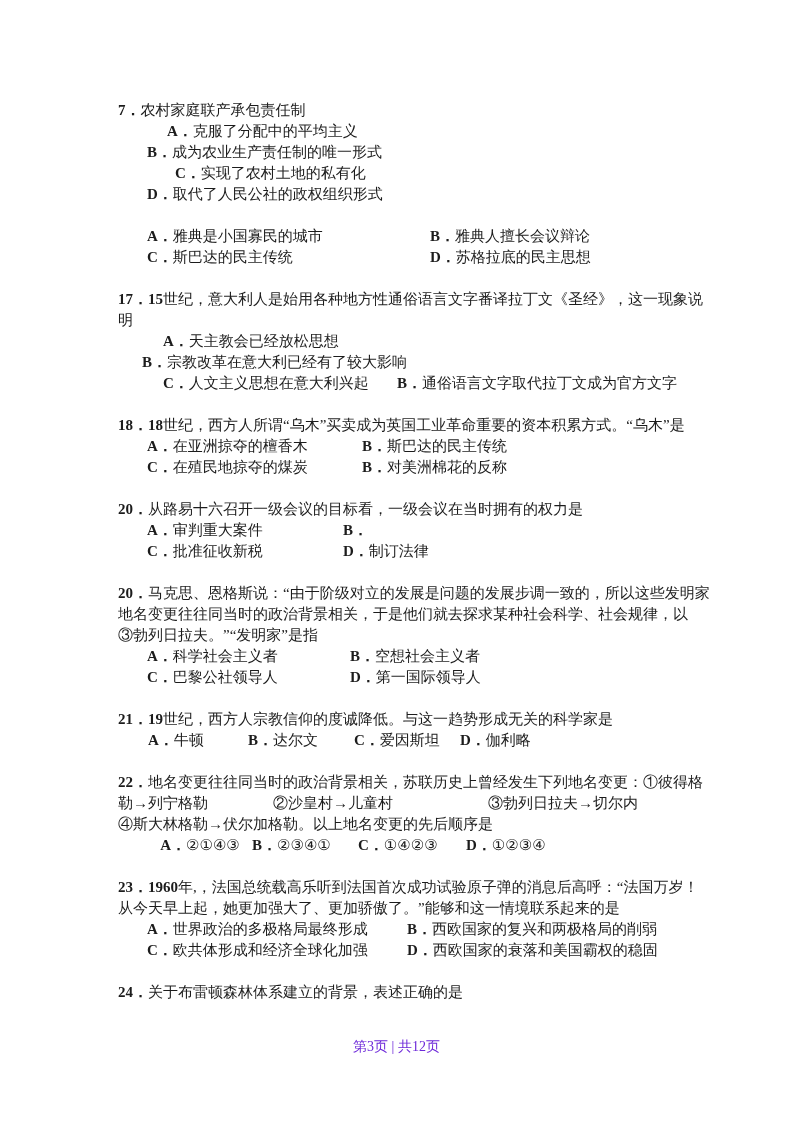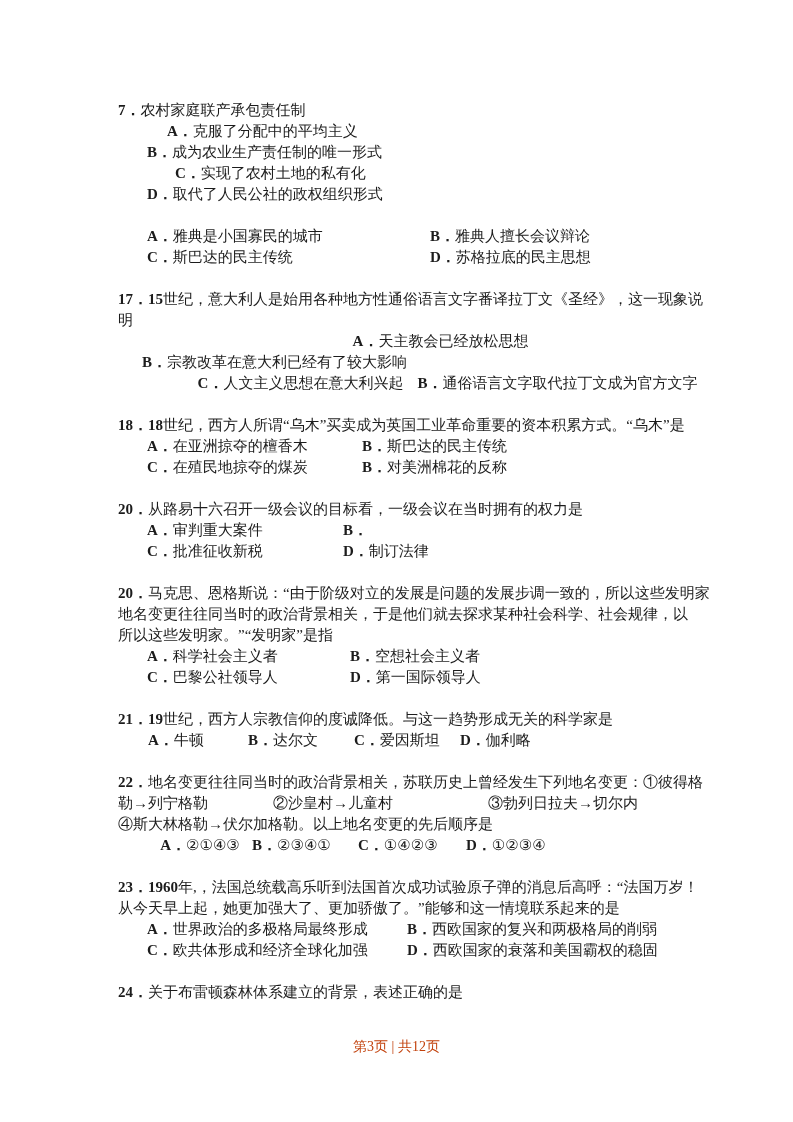--- a/index.html
+++ b/index.html
@@ -14,38 +14,38 @@
   }
   .content{position:absolute;left:118px;top:100px;width:600px;}
   .q{margin-bottom:21px;}
   .ln{height:21px;line-height:21px;white-space:nowrap;}
   b,.lab{font-weight:700;}
   .cell{display:inline-block;vertical-align:top;}
   
   .ind24{margin-left:24px;}
   .ind29{margin-left:29px;}
   .ind30{margin-left:30px;}
-  .ind32{margin-left:45px;text-align:center;}
+  .ind32{margin-left:45px;}
   .ind49{margin-left:49px;}
   .ind57{margin-left:57px;}
   .w283{min-width:283px;}
   .w234{min-width:234px;}
   .w215{min-width:215px;}
   .w196{min-width:196px;}
   .w203{min-width:203px;}
   .w260{min-width:260px;}
   .w100{min-width:100px;}
   .w104{min-width:104px;text-align:center;}
   .w106{min-width:106px;}
   .w108{min-width:108px;}
   .w155{min-width:155px;}
   .w215b{min-width:215px;}
   .footer{
     position:absolute;left:0;right:0;top:1038px;
-    text-align:center;font-size:14px;color:#c2410c;
+    text-align:center;font-size:14px;color:#6d28d9;
   }
 </style>
 </head>
 <body>
 
 <div class="content">
 
   <section class="q">
     <div class="ln"><b>7．</b><span>农村家庭联产承包责任制</span></div>
     <div class="ln ind49"><b class="lab">A．</b><span>克服了分配中的平均主义</span></div>
@@ -89,21 +89,21 @@
       <span class="cell w196"><b class="lab">A．</b><span>审判重大案件</span></span><span class="cell"><b class="lab">B．</b><span></span></span>
     </div>
     <div class="ln ind29">
       <span class="cell w196"><b class="lab">C．</b><span>批准征收新税</span></span><span class="cell"><b class="lab">D．</b><span>制订法律</span></span>
     </div>
   </section>
 
   <section class="q">
     <div class="ln"><b>20．</b><span>马克思、恩格斯说：“由于阶级对立的发展是问题的发展步调一致的，所以这些发明家</span></div>
     <div class="ln"><span>地名变更往往同当时的政治背景相关，于是他们就去探求某种社会科学、社会规律，以</span></div>
-    <div class="ln"><span>所以这些发明家。”“发明家”是指</span></div>
+    <div class="ln"><span>③勃列日拉夫。”“发明家”是指</span></div>
     <div class="ln ind29">
       <span class="cell w203"><b class="lab">A．</b><span>科学社会主义者</span></span><span class="cell"><b class="lab">B．</b><span>空想社会主义者</span></span>
     </div>
     <div class="ln ind29">
       <span class="cell w203"><b class="lab">C．</b><span>巴黎公社领导人</span></span><span class="cell"><b class="lab">D．</b><span>第一国际领导人</span></span>
     </div>
   </section>
 
   <section class="q">
     <div class="ln"><b>21．19</b><span>世纪，西方人宗教信仰的度诚降低。与这一趋势形成无关的科学家是</span></div>

